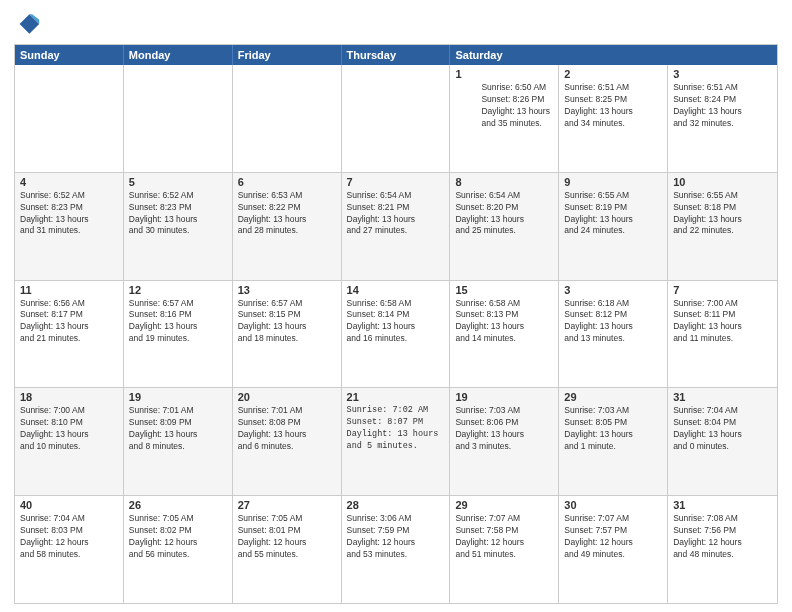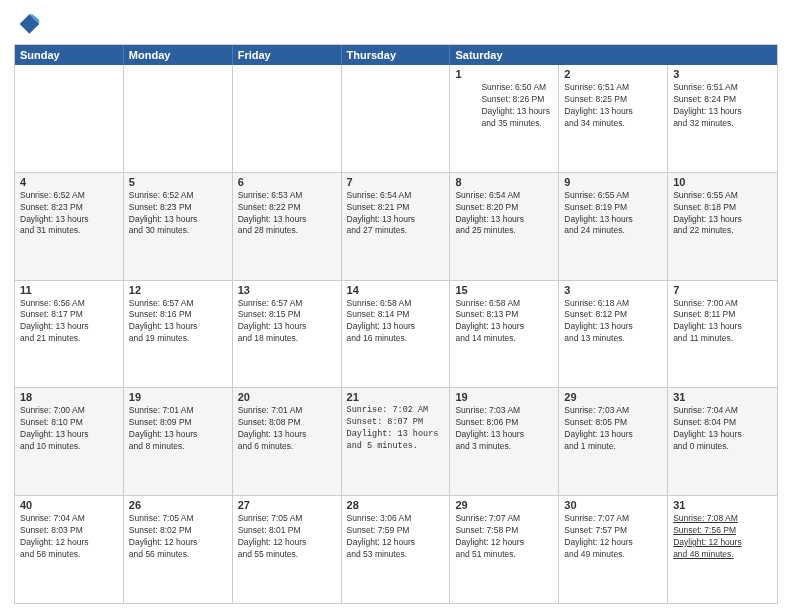--- a/index.html
+++ b/index.html
@@ -358,21 +358,21 @@
           </div>
           <div class="cal-cell">
             <span class="day-num">30</span>
             <div class="cell-info" style="white-space: pre-line;">Sunrise: 7:07 AM
 Sunset: 7:57 PM
 Daylight: 12 hours
 and 49 minutes.</div>
           </div>
           <div class="cal-cell">
             <span class="day-num">31</span>
-            <div class="cell-info" style="white-space: pre-line; text-decoration: underline;">Sunrise: 7:08 AM
+            <div class="cell-info" style="white-space: pre-line;">Sunrise: 7:08 AM
 Sunset: 7:56 PM
 Daylight: 12 hours
 and 48 minutes.</div>
           </div>
         </div>
       </div>
   </div>
 </div>
 
 </body></html>

